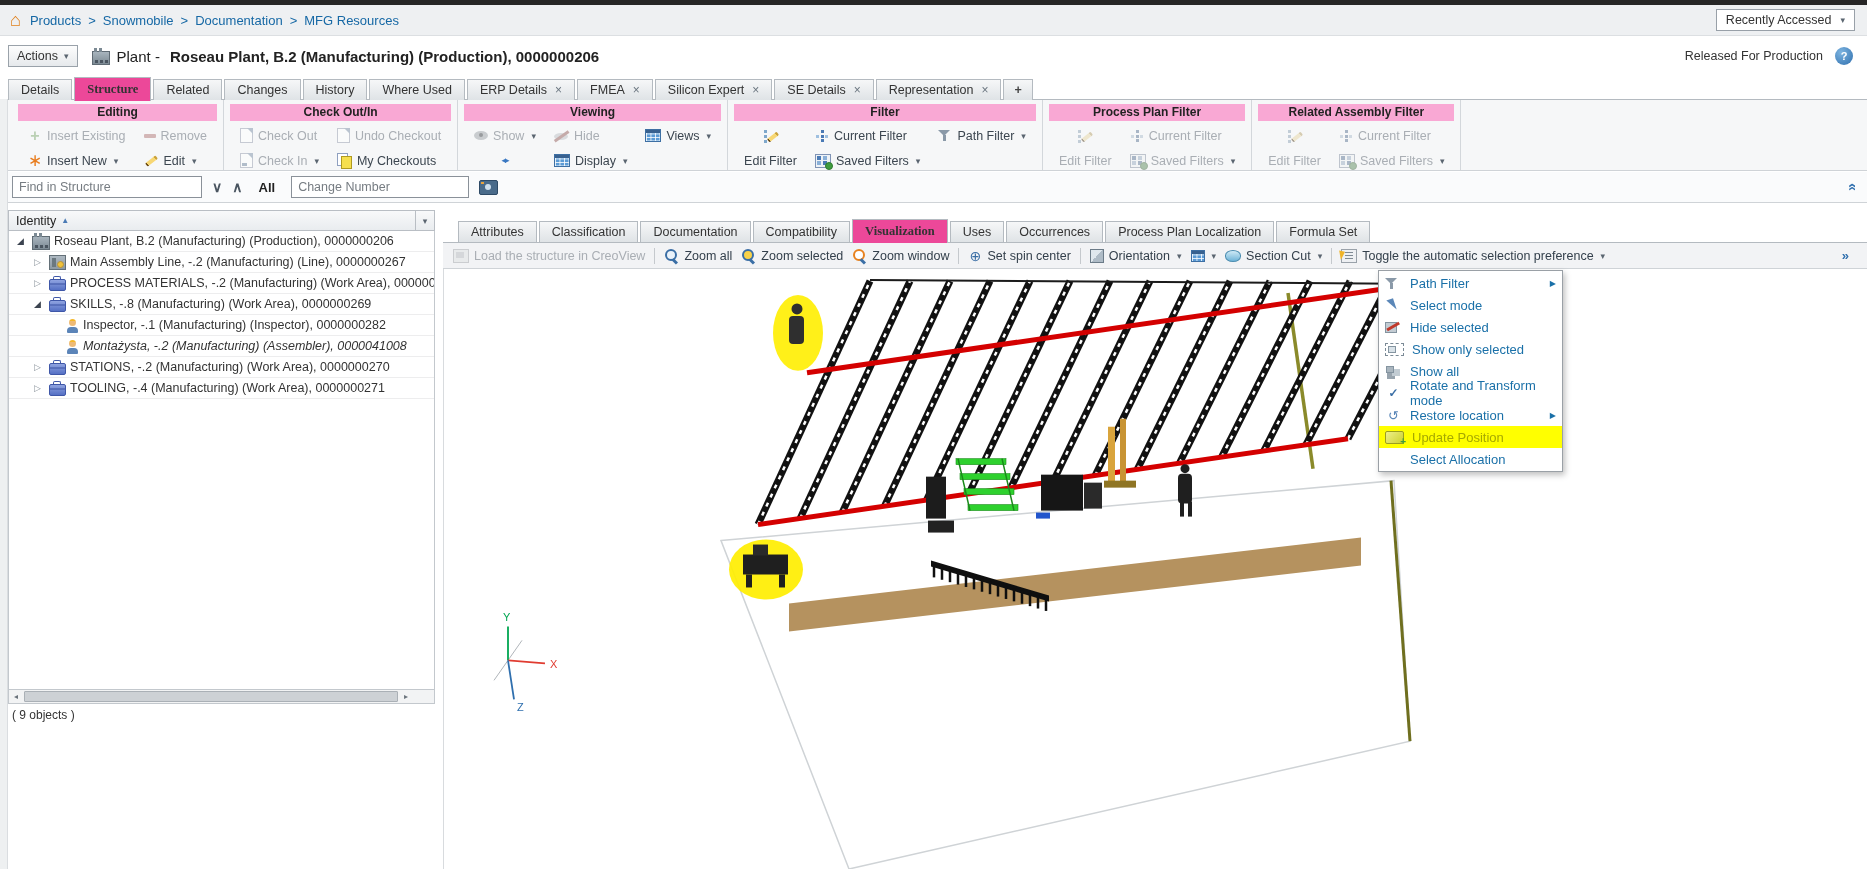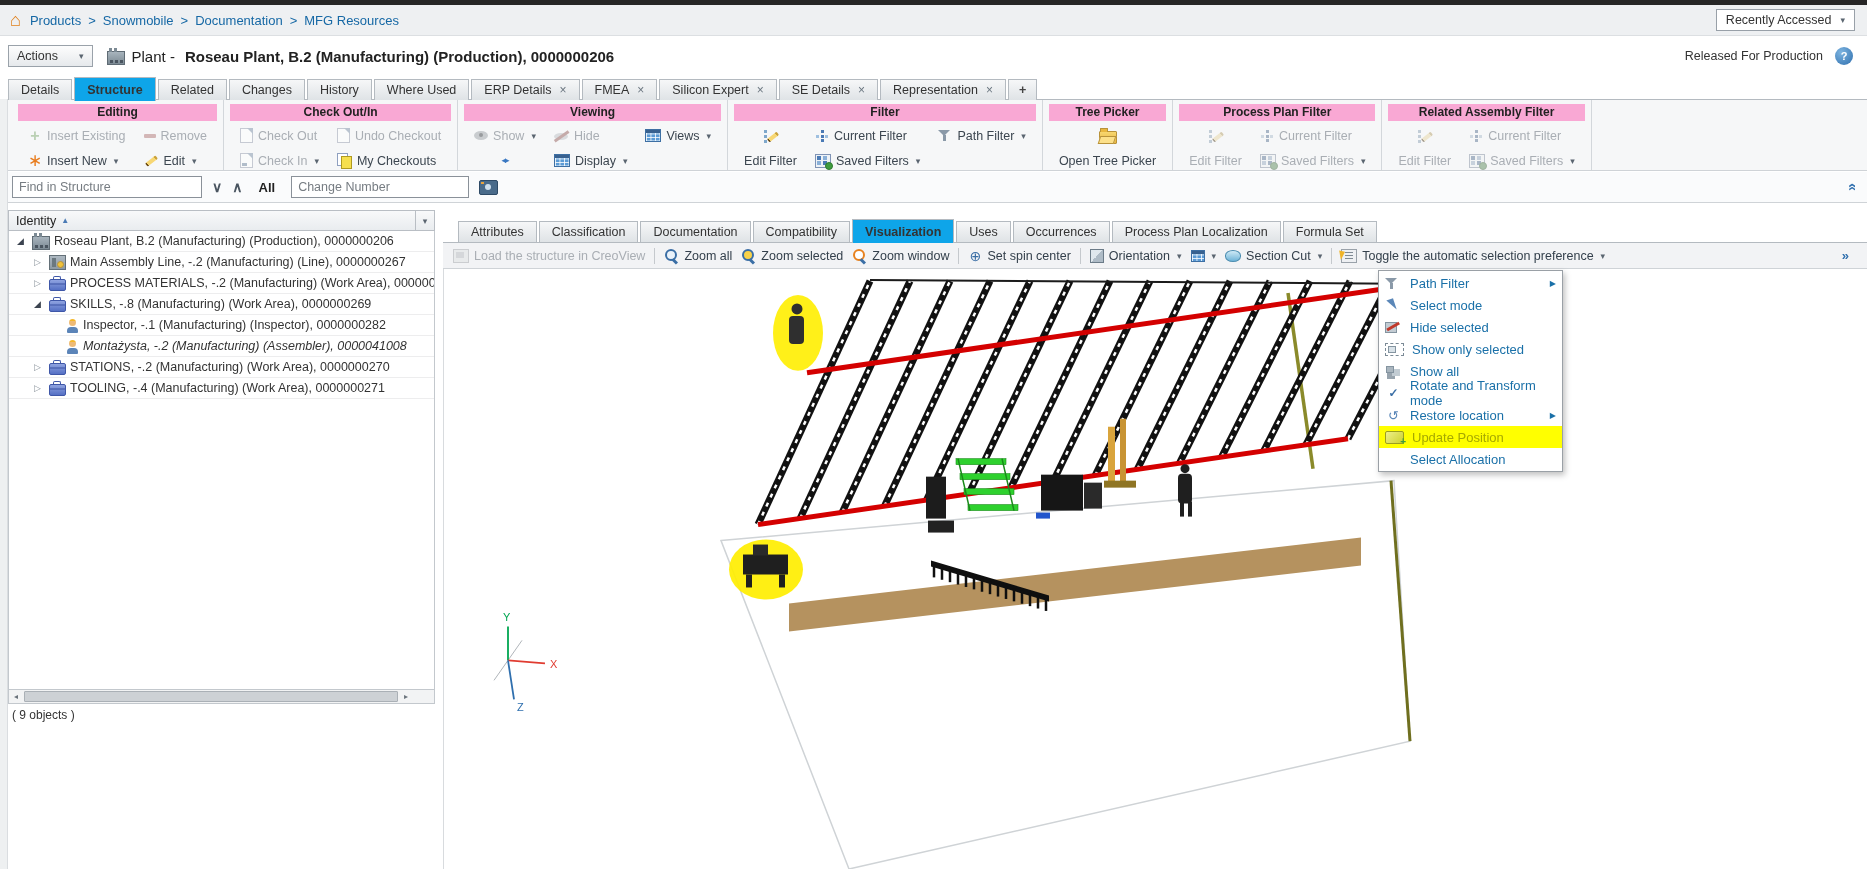--- a/index.html
+++ b/index.html
@@ -15,37 +15,37 @@
   .crumb{color:#1668a5;margin-right:7px;cursor:pointer;}
   .crumb-sep{color:#1668a5;margin-right:7px;}
   .ic-home{color:#e0821e;font-size:18px;margin-right:9px;line-height:14px;}
   .recently{position:absolute;right:12px;top:4px;background:#fff;border:1px solid #98a0a8;
     padding:0 9px;font-size:12.5px;color:#333;display:flex;gap:7px;align-items:center;height:22px;
     box-sizing:border-box;cursor:pointer;}
 
   .header-row{position:absolute;left:0;top:36px;width:100%;height:40px;background:#fff;
     display:flex;align-items:center;padding-left:8px;box-sizing:border-box;}
   .actions-btn{border:1px solid #9aa2aa;background:linear-gradient(#fdfdfd,#e6e9ec);
-    padding:0 8px;font-size:12.5px;display:flex;align-items:center;gap:19px;height:22px;
+    padding:0 8px;font-size:12.5px;display:flex;align-items:center;gap:4px;height:22px;
     box-sizing:border-box;cursor:pointer;}
   .obj-title{font-size:15px;margin-left:14px;display:flex;align-items:center;gap:7px;color:#222;}
   .obj-title b{font-weight:bold;margin-left:3px;}
   .hdr-status{position:absolute;right:44px;font-size:12.5px;color:#333;}
   .ic-help{position:absolute;right:14px;width:18px;height:18px;border-radius:50%;
     background:radial-gradient(circle at 35% 30%,#7db4e0,#2f6fae);color:#fff;font-size:11px;
     font-weight:bold;text-align:center;line-height:18px;cursor:pointer;}
 
   
   .tabs-row{position:absolute;left:8px;top:77px;right:0;height:23px;display:flex;
     align-items:flex-end;z-index:3;}
   .tab{display:inline-flex;align-items:center;gap:6px;padding:0 12px;
     background:linear-gradient(#f6f7f8,#dfe3e6);border:1px solid #b4bac0;border-bottom:none;
     margin-right:2px;font-size:12.5px;color:#333;height:21px;box-sizing:border-box;cursor:pointer;
     white-space:nowrap;margin-top:8px;}
-  .tab.active{background:#0ea5e9;height:24px;font-weight:bold;margin-bottom:-1px;z-index:4;}
+  .tab.active{background:#ec4899;height:24px;font-weight:bold;margin-bottom:-1px;z-index:4;font-family:Liberation Serif, serif;}
   .tab .close{color:#6b7680;font-size:12px;margin-left:2px;cursor:pointer;}
   .tab.add{padding:0 10px;font-weight:bold;color:#444;}
 
   
   .ribbon{position:absolute;left:0;top:99px;width:100%;height:72px;background:#f6f7f8;
     border-top:1px solid #b4bac0;border-bottom:1px solid #cfd3d7;display:flex;
     box-sizing:border-box;padding-left:12px;}
   .grp{border-right:1px solid #d3d7db;padding:2px 4px 0;display:flex;flex-direction:column;}
   .grp-title{background:#f9a8d4;text-align:center;font-size:12px;font-weight:bold;color:#222;
     height:17px;line-height:17px;margin:2px 2px 5px;padding:0 14px;}
@@ -446,33 +446,20 @@
             <div class="cell">
               <span class="ic ic-funnel"></span>
               <span>Path Filter</span>
               <span class="caret">▾</span>
             </div>
             <div class="cell empty"></div>
           </div>
         </div>
       </div>
       <div class="grp">
-        <div class="grp-title">Tree Picker</div>
-        <div class="grp-cols">
-          <div class="gcol">
-            <div class="cell center">
-              <span class="ic ic-folder-open"></span>
-            </div>
-            <div class="cell">
-              <span>Open Tree Picker</span>
-            </div>
-          </div>
-        </div>
-      </div>
-      <div class="grp">
         <div class="grp-title">Process Plan Filter</div>
         <div class="grp-cols">
           <div class="gcol">
             <div class="cell dis center">
               <span class="ic ic-filter-edit"></span>
             </div>
             <div class="cell dis">
               <span>Edit Filter</span>
             </div>
           </div>

